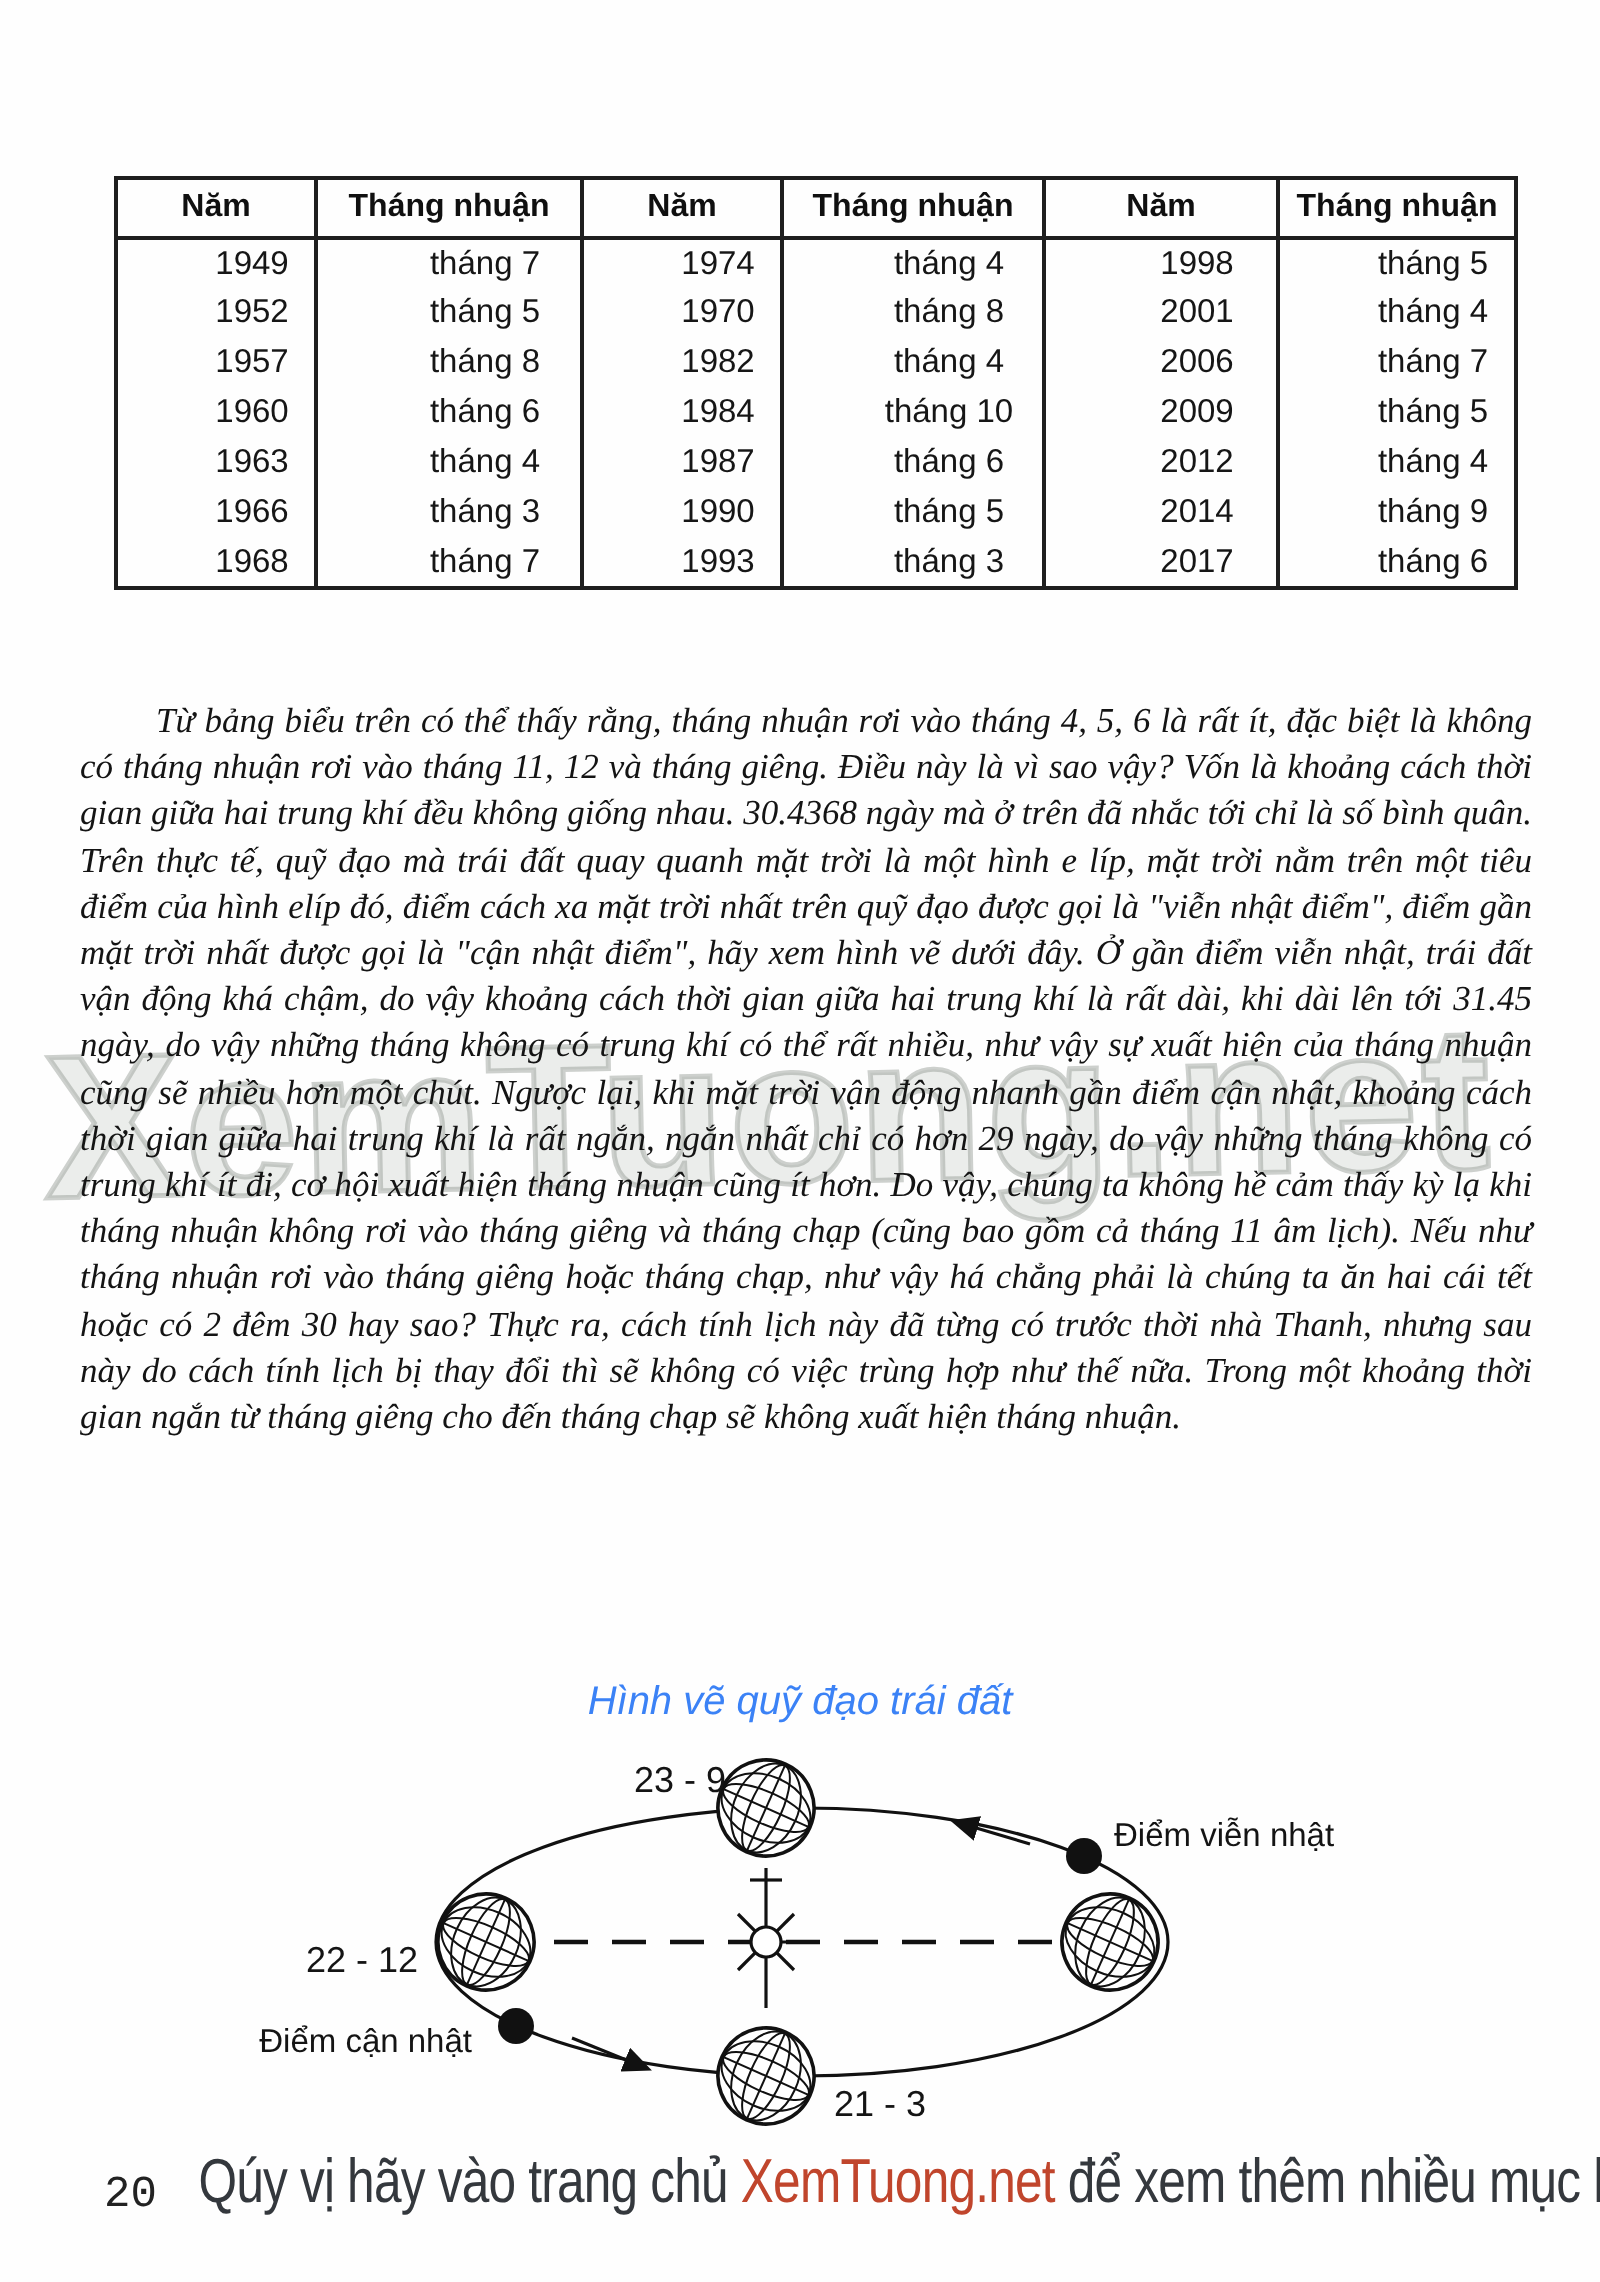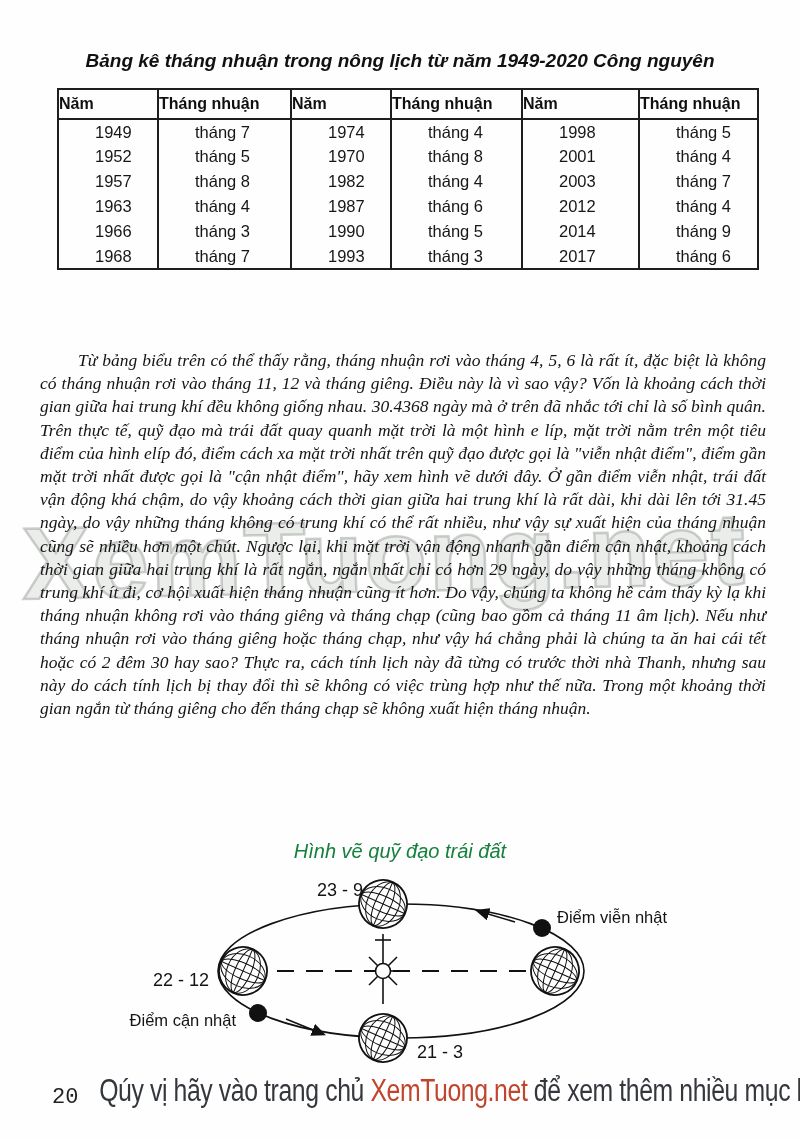--- a/index.html
+++ b/index.html
@@ -23,21 +23,21 @@
 
   
   .leap-table-wrap { position: absolute; top: 88px; left: 57px; }
   table.leap-table {
     border-collapse: collapse;
     font-family: "Liberation Sans", sans-serif;
     table-layout: fixed;
   }
   .leap-table th, .leap-table td {
     border: 2px solid #1e1e1e;
-    text-align: left; vertical-align: middle;
+    text-align: center; vertical-align: middle;
     overflow: hidden; white-space: nowrap;
   }
   .leap-table th { height: 30px; font-size: 16px; font-weight: 700; color: #101010; }
   .leap-table td { height: 25px; font-size: 16.5px; color: #161616; border-top: none; border-bottom: none; padding-left: 36px; }
   .leap-table tbody tr:last-child td { border-bottom: 2px solid #1e1e1e; }
   .leap-table col:nth-child(1) { width: 100px; }
   .leap-table col:nth-child(2) { width: 133px; }
   .leap-table col:nth-child(3) { width: 100px; }
   .leap-table col:nth-child(4) { width: 131px; }
   .leap-table col:nth-child(5) { width: 117px; }
@@ -65,21 +65,21 @@
     -webkit-text-stroke: 2.5px rgba(138, 145, 138, 0.42);
     transform: rotate(-1.2deg);
     pointer-events: none;
   }
 
   
   .fig-caption {
     position: absolute; top: 840px; left: 0; width: 800px;
     text-align: center;
     font-family: "Liberation Sans", sans-serif;
-    font-style: italic; font-size: 20px; color: #15803d;
+    font-style: italic; font-size: 20px; color: #3b82f6;
   }
 
   
   .orbit-svg { position: absolute; top: 870px; left: 60px; }
 
   
   .footer {
     position: absolute; top: 1073px; left: 0; width: 800px;
     text-align: center; white-space: nowrap;
     z-index: 3;
@@ -102,21 +102,20 @@
     z-index: 2;
   }
 
   svg text { font-family: "Liberation Sans", sans-serif; fill: #141414; }
 </style>
 </head>
 <body>
 
 <div class="page">
 
-  <div class="doc-title">Bảng kê tháng nhuận trong nông lịch từ năm 1949-2020 Công nguyên</div>
 
   <div class="leap-table-wrap">
     <table class="leap-table">
       <colgroup>
           <col>
           <col>
           <col>
           <col>
           <col>
           <col>
@@ -146,22 +145,30 @@
             <td>1970</td>
             <td>tháng 8</td>
             <td>2001</td>
             <td>tháng 4</td>
           </tr>
           <tr>
             <td>1957</td>
             <td>tháng 8</td>
             <td>1982</td>
             <td>tháng 4</td>
-            <td>2003</td>
+            <td>2006</td>
             <td>tháng 7</td>
+          </tr>
+          <tr>
+            <td>1960</td>
+            <td>tháng 6</td>
+            <td>1984</td>
+            <td>tháng 10</td>
+            <td>2009</td>
+            <td>tháng 5</td>
           </tr>
           <tr>
             <td>1963</td>
             <td>tháng 4</td>
             <td>1987</td>
             <td>tháng 6</td>
             <td>2012</td>
             <td>tháng 4</td>
           </tr>
           <tr>

